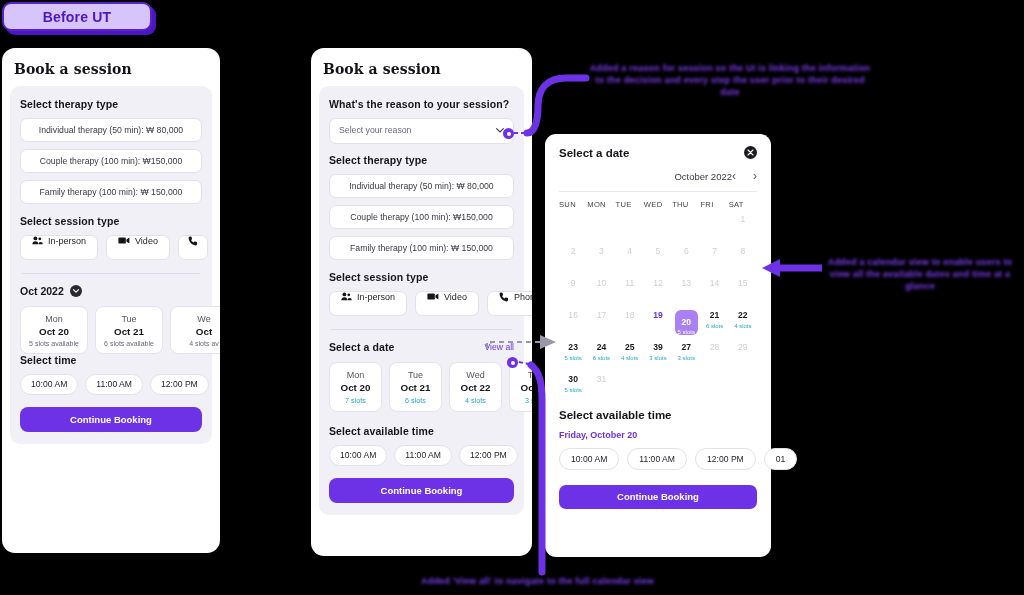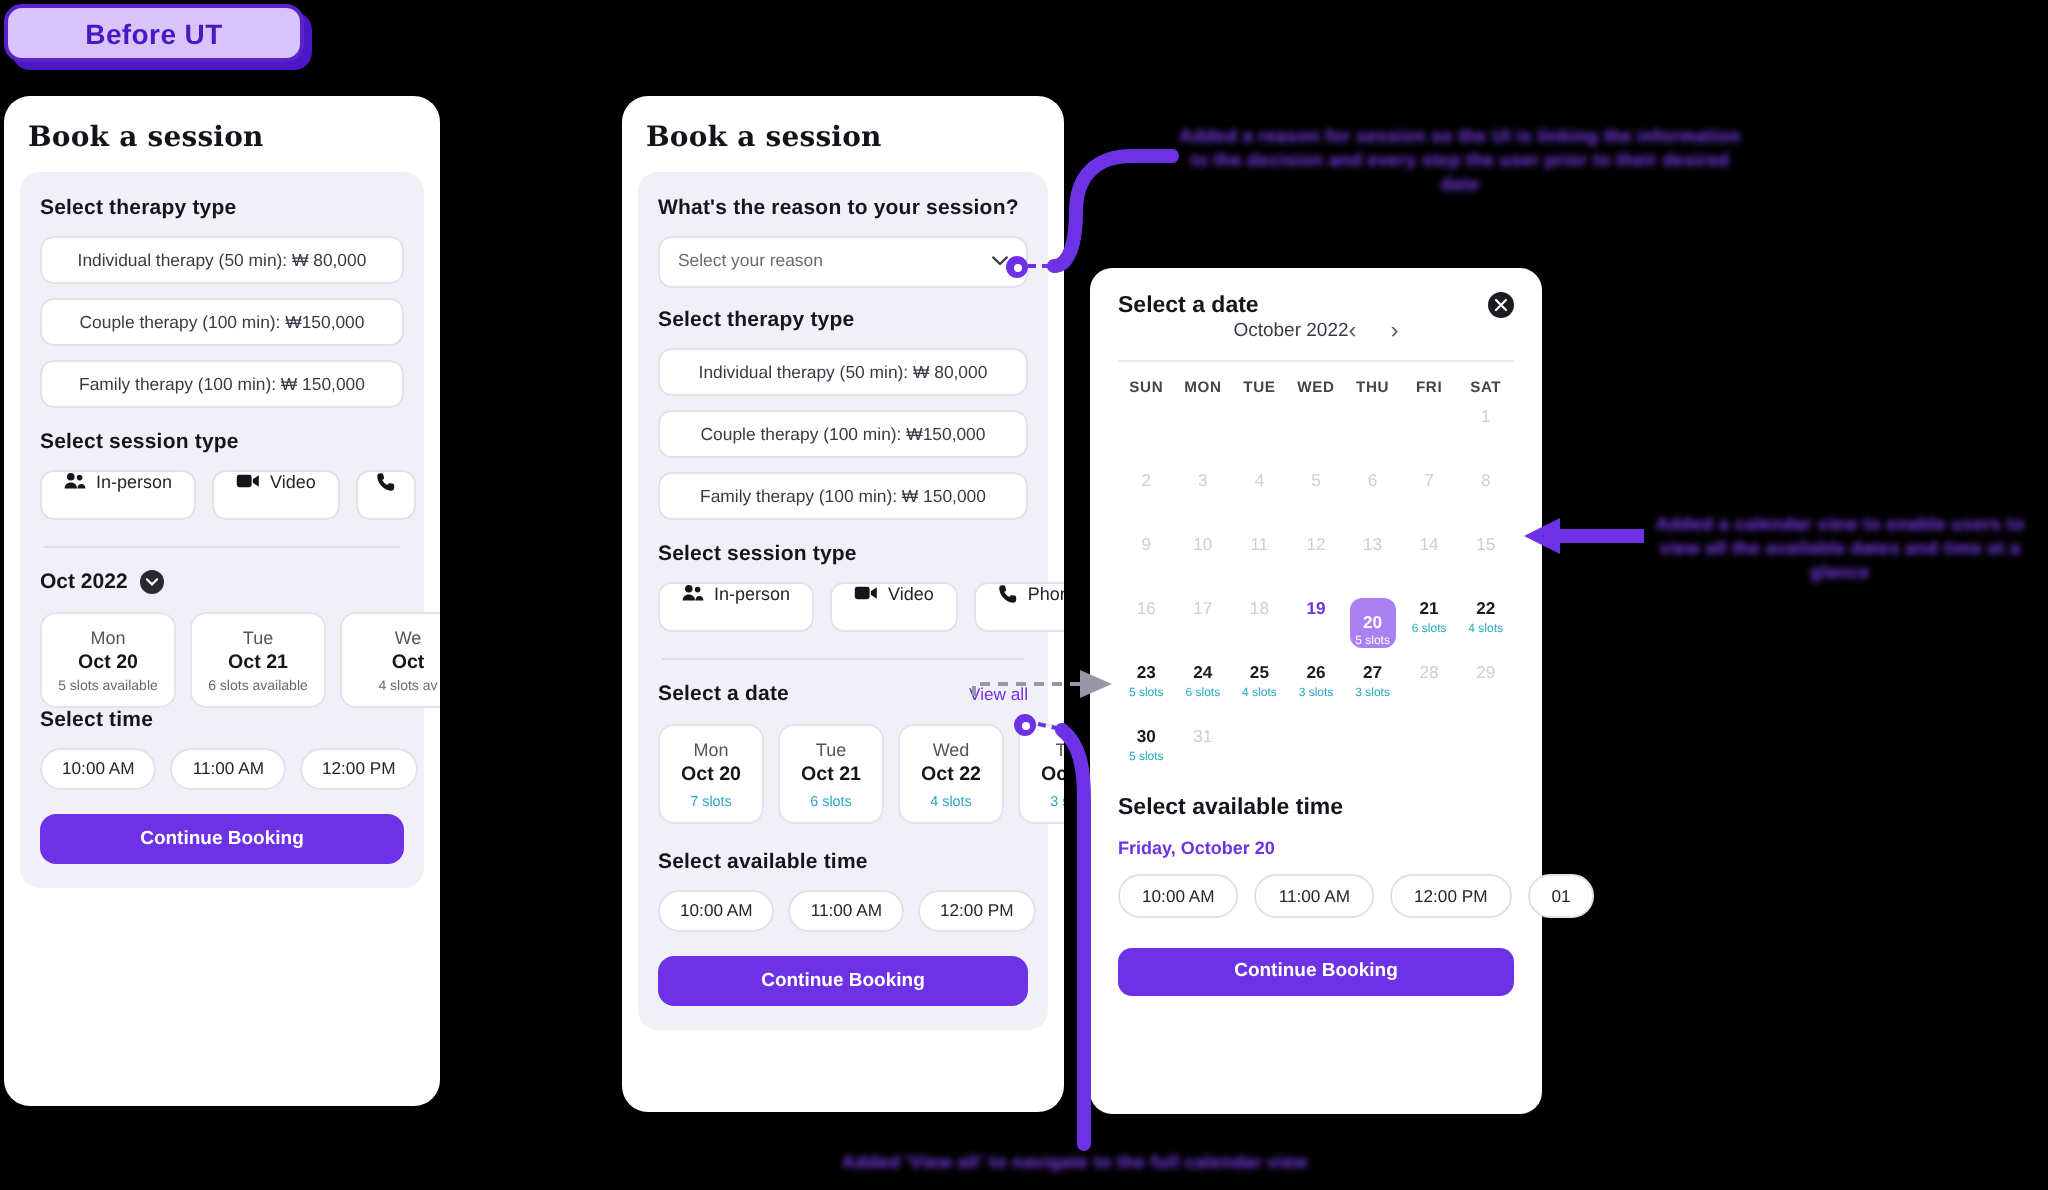--- a/index.html
+++ b/index.html
@@ -118,30 +118,30 @@
     padding: 12px 14px;
     z-index: 6;
   }
   .m-head { display: flex; align-items: center; justify-content: space-between; }
   .m-head .t { font-size: 11.5px; font-weight: bold; color: #16151c; }
   .close-ico {
     width: 13px; height: 13px; border-radius: 50%; background: #1d1b22;
     display: flex; align-items: center; justify-content: center;
     color: #fff; font-size: 9px; line-height: 1;
   }
-  .m-sub { display: flex; align-items: center; justify-content: center; margin-top: 0; }
+  .m-sub { display: flex; align-items: center; justify-content: flex-end; margin-top: 11px; }
   .m-sub .mm { font-size: 9.5px; color: #3b3946; }
   .m-navs { display: flex; gap: 17px; }
   .m-navs span { font-size: 12px; color: #5b5867; line-height: 1; }
   .m-rule { height: 1px; background: #e9e7f0; margin: 9px 0 0 0; }
 
   .cal { margin-top: 8px; }
   .cal-hdr, .cal-wk { display: grid; grid-template-columns: repeat(7, 1fr); }
   .cal-hdr div {
-    text-align: center; font-size: 7.6px; font-weight: bold; color: #45424e; letter-spacing: .3px;
+    font-size: 7.6px; font-weight: normal; color: #45424e; letter-spacing: .3px;
   }
   .cal-wk { margin-top: 2px; }
   .cell { height: 30px; display: flex; flex-direction: column; align-items: center; justify-content: flex-start; padding-top: 4px; }
   .cell .d { font-size: 8.6px; color: #cfcdd6; line-height: 1; }
   .cell.avail .d { color: #1b1a21; font-weight: bold; }
   .cell.today .d { color: #6d32e6; font-weight: bold; }
   .cell .s { font-size: 6px; color: #27a8c4; margin-top: 3px; line-height: 1; }
   .cell.sel {
     background: #a981f2; border-radius: 6px; width: 23px; height: 25px; margin: 0 auto;
     padding-top: 8px; align-self: center;
@@ -554,21 +554,21 @@
               </div>
             </div>
             <div class="cellwrap">
               <div class="cell avail">
                 <div class="d">25</div>
                 <div class="s">4 slots</div>
               </div>
             </div>
             <div class="cellwrap">
               <div class="cell avail">
-                <div class="d">26</div>
+                <div class="d">39</div>
                 <div class="s">3 slots</div>
               </div>
             </div>
             <div class="cellwrap">
               <div class="cell avail">
                 <div class="d">27</div>
                 <div class="s">3 slots</div>
               </div>
             </div>
             <div class="cellwrap">

